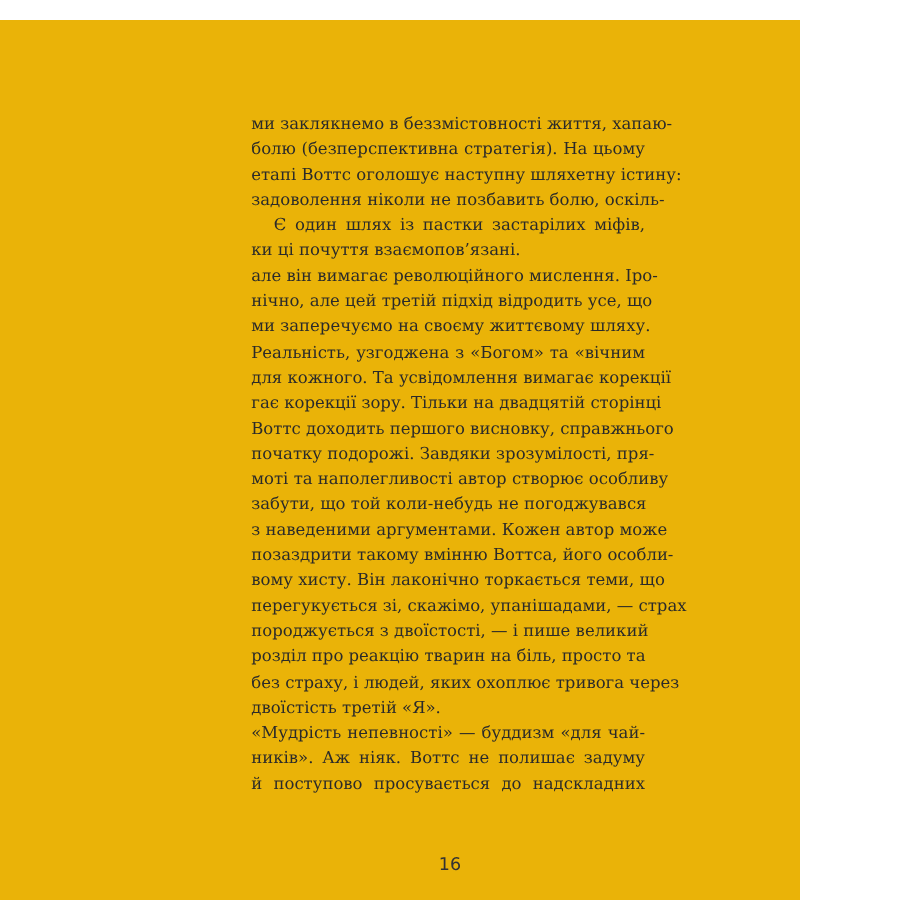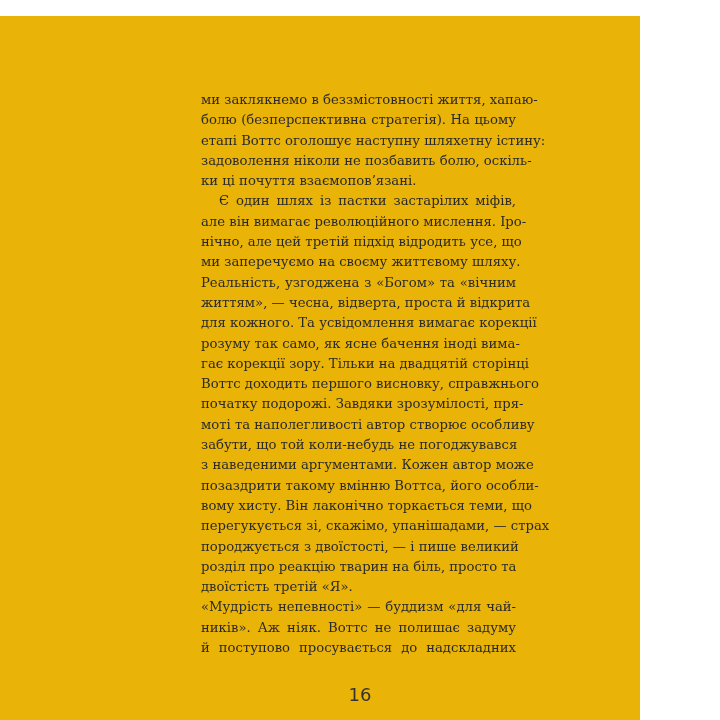--- a/index.html
+++ b/index.html
@@ -24,55 +24,54 @@
       overflow: visible;
     }
     .line.last { text-align-last: left; }
     .line.indent { padding-left: 18px; }
     .page-number {
       position: absolute;
       left: 0; width: 720px;
       top: 668px;
       text-align: center;
       font-family: "DejaVu Sans", "Liberation Sans", sans-serif;
-      font-size: 18px;
+      font-size: 14px;
       color: #333;
     }
   </style>
 </head>
 <body>
 
 <div class="page">
   <div class="text-block">
 
     <span class="line">ми заклякнемо в беззмістовності життя, хапаю-</span>
     <span class="line">болю (безперспективна стратегія). На цьому</span>
     <span class="line">етапі Воттс оголошує наступну шляхетну істину:</span>
     <span class="line">задоволення ніколи не позбавить болю, оскіль-</span>
+    <span class="line indent">Є один шлях із пастки застарілих міфів,</span>
+
     <span class="line last">ки ці почуття взаємопов’язані.</span>
-
-    <span class="line indent">Є один шлях із пастки застарілих міфів,</span>
     <span class="line">але він вимагає революційного мислення. Іро-</span>
     <span class="line">нічно, але цей третій підхід відродить усе, що</span>
     <span class="line">ми заперечуємо на своєму життєвому шляху.</span>
     <span class="line">Реальність, узгоджена з «Богом» та «вічним</span>
-    <span class="line">життям», — чесна, відверта, проста й відкрита</span>
     <span class="line">для кожного. Та усвідомлення вимагає корекції</span>
-    <span class="line">розуму так само, як ясне бачення іноді вима-</span>
     <span class="line">гає корекції зору. Тільки на двадцятій сторінці</span>
     <span class="line">Воттс доходить першого висновку, справжнього</span>
     <span class="line">початку подорожі. Завдяки зрозумілості, пря-</span>
     <span class="line">моті та наполегливості автор створює особливу</span>
     <span class="line">забути, що той коли-небудь не погоджувався</span>
     <span class="line">з наведеними аргументами. Кожен автор може</span>
     <span class="line">позаздрити такому вмінню Воттса, його особли-</span>
     <span class="line">вому хисту. Він лаконічно торкається теми, що</span>
     <span class="line">перегукується зі, скажімо, упанішадами, — страх</span>
     <span class="line">породжується з двоїстості, — і пише великий</span>
     <span class="line">розділ про реакцію тварин на біль, просто та</span>
+    <span class="line">без страху, і людей, яких охоплює тривога через</span>
     <span class="line last">двоїстість третій «Я».</span>
 
     <span class="line">«Мудрість непевності» — буддизм «для чай-</span>
     <span class="line">ників». Аж ніяк. Воттс не полишає задуму</span>
     <span class="line">й поступово просувається до надскладних</span>
   </div>
   <div class="page-number">16</div>
 </div>
 
 </body></html>

